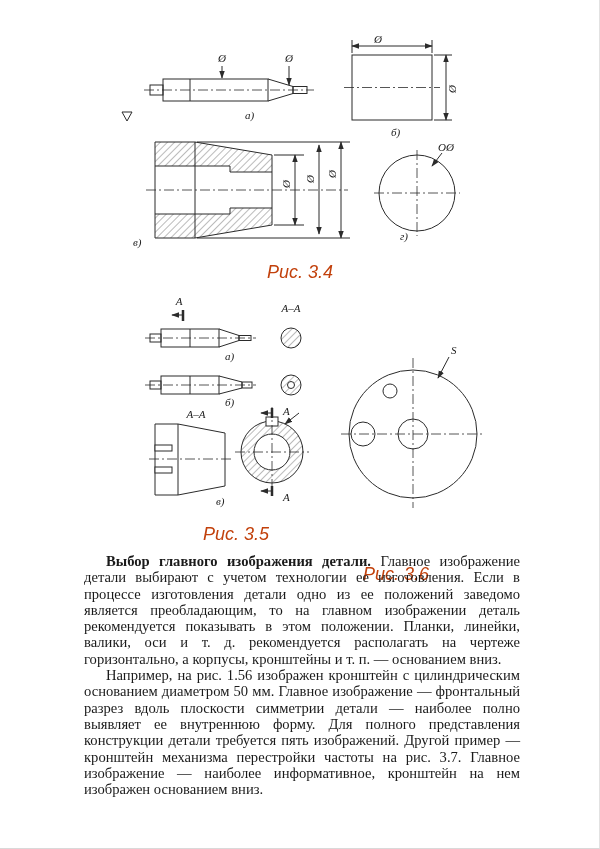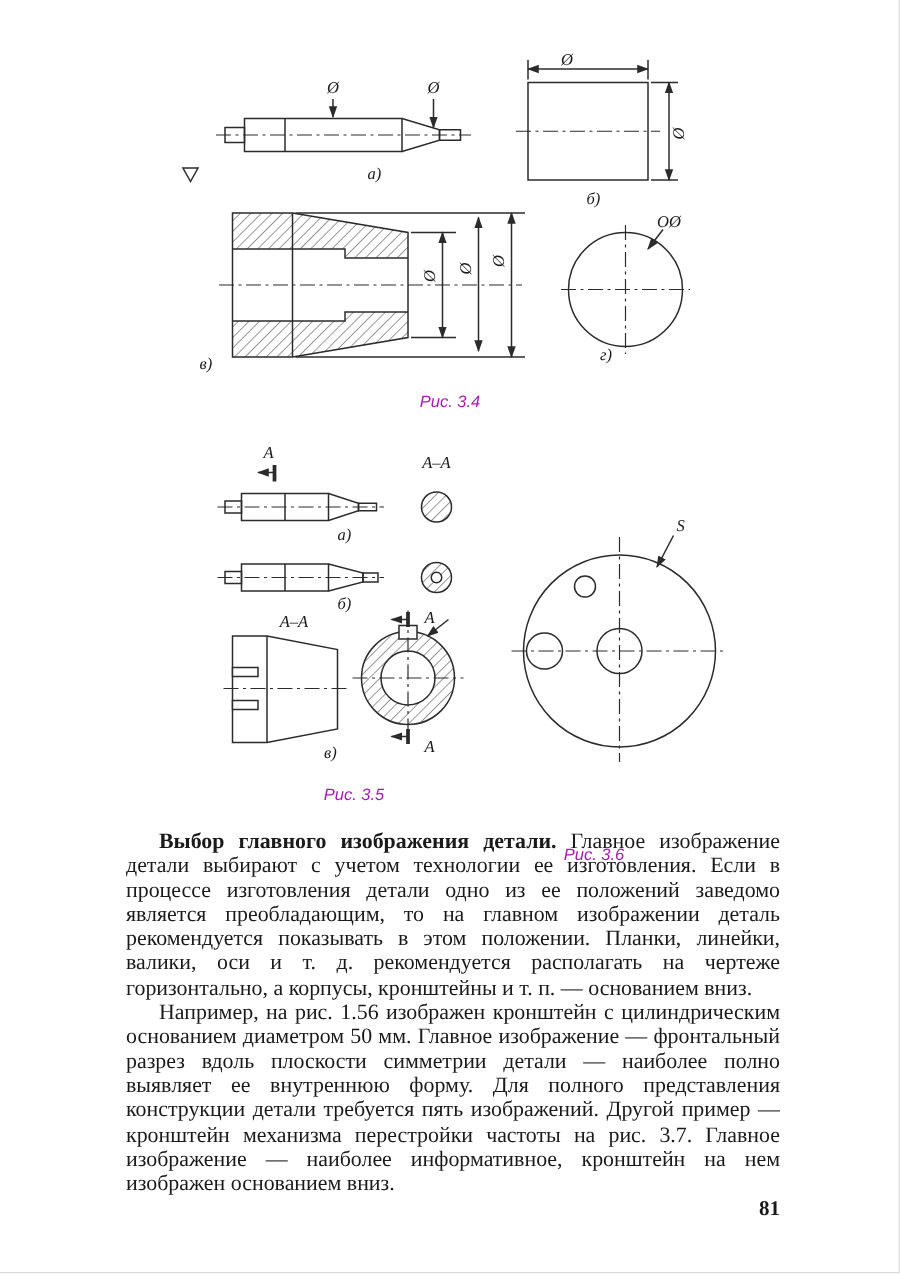--- a/index.html
+++ b/index.html
@@ -13,23 +13,23 @@
     color: #1a1a1a;
     overflow: hidden;
     border-right: 1px solid #e2e2e2;
     border-bottom: 1px solid #d9d9d9;
   }
   .fig { position: absolute; }
   .caption {
     position: absolute;
     font-family: "Liberation Sans", sans-serif;
     font-style: italic;
-    font-size: 11px;
+    font-size: 18px;
     text-align: center;
-    color: #a21caf;
+    color: #c2410c;
   }
   .body-text {
     position: absolute;
     left: 84px;
     top: 553px;
     width: 436px;
     font-size: 14.6px;
     line-height: 16.3px;
     text-align: justify;
   }
@@ -207,15 +207,14 @@
     <text x="116" y="16">S</text>
   </svg>
 
   <div class="caption" style="left:336px; top:524px; width:120px;margin-top:40px;">Рис. 3.6</div>
 
   <div class="body-text">
     <p><b>Выбор главного изображения детали.</b><span> Главное изображение детали выбирают с учетом технологии ее изготовления. Если в процессе изготовления детали одно из ее положений заведомо является преобладающим, то на главном изображении деталь рекомендуется показывать в этом положении. Планки, линейки, валики, оси и т. д. рекомендуется располагать на чертеже горизонтально, а корпусы, кронштейны и т. п. — основанием вниз.</span></p>
     <p>Например, на рис. 1.56 изображен кронштейн с цилиндрическим основанием диаметром 50 мм. Главное изображение — фронтальный разрез вдоль плоскости симметрии детали — наиболее полно выявляет ее внутреннюю форму. Для полного представления конструкции детали требуется пять изображений. Другой пример — кронштейн механизма перестройки частоты на рис. 3.7. Главное изображение — наиболее информативное, кронштейн на нем изображен основанием вниз.</p>
   </div>
 
-  <div class="page-number">81</div>
 
 </div>
 
 </body></html>

